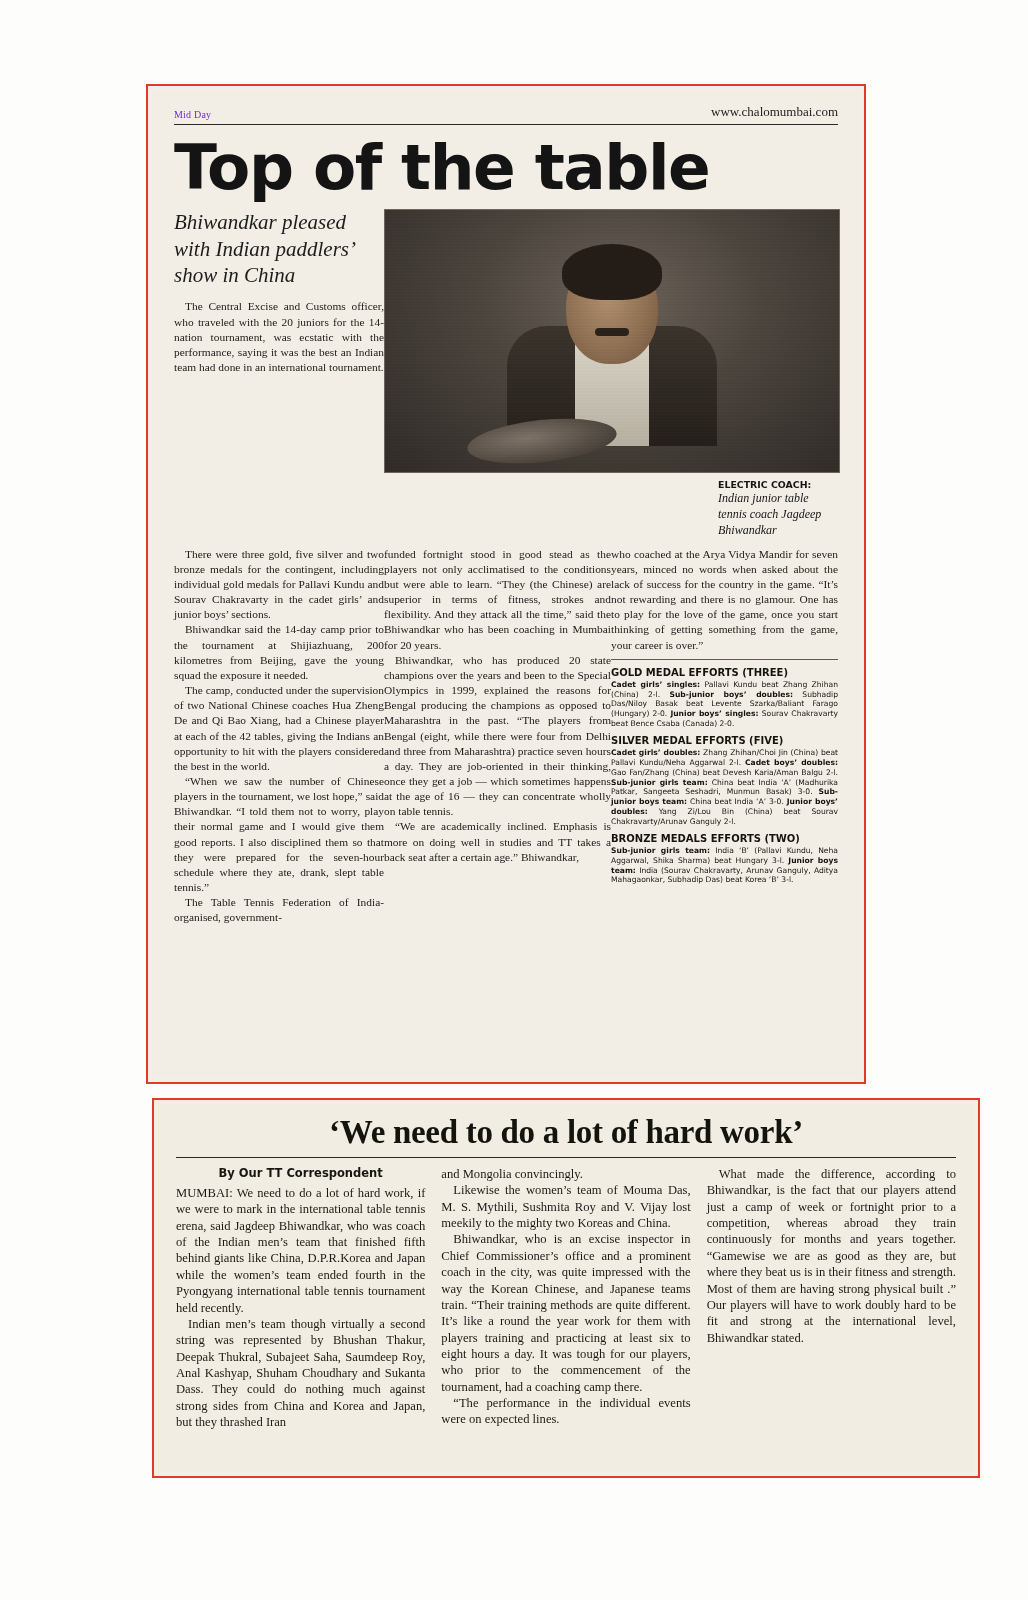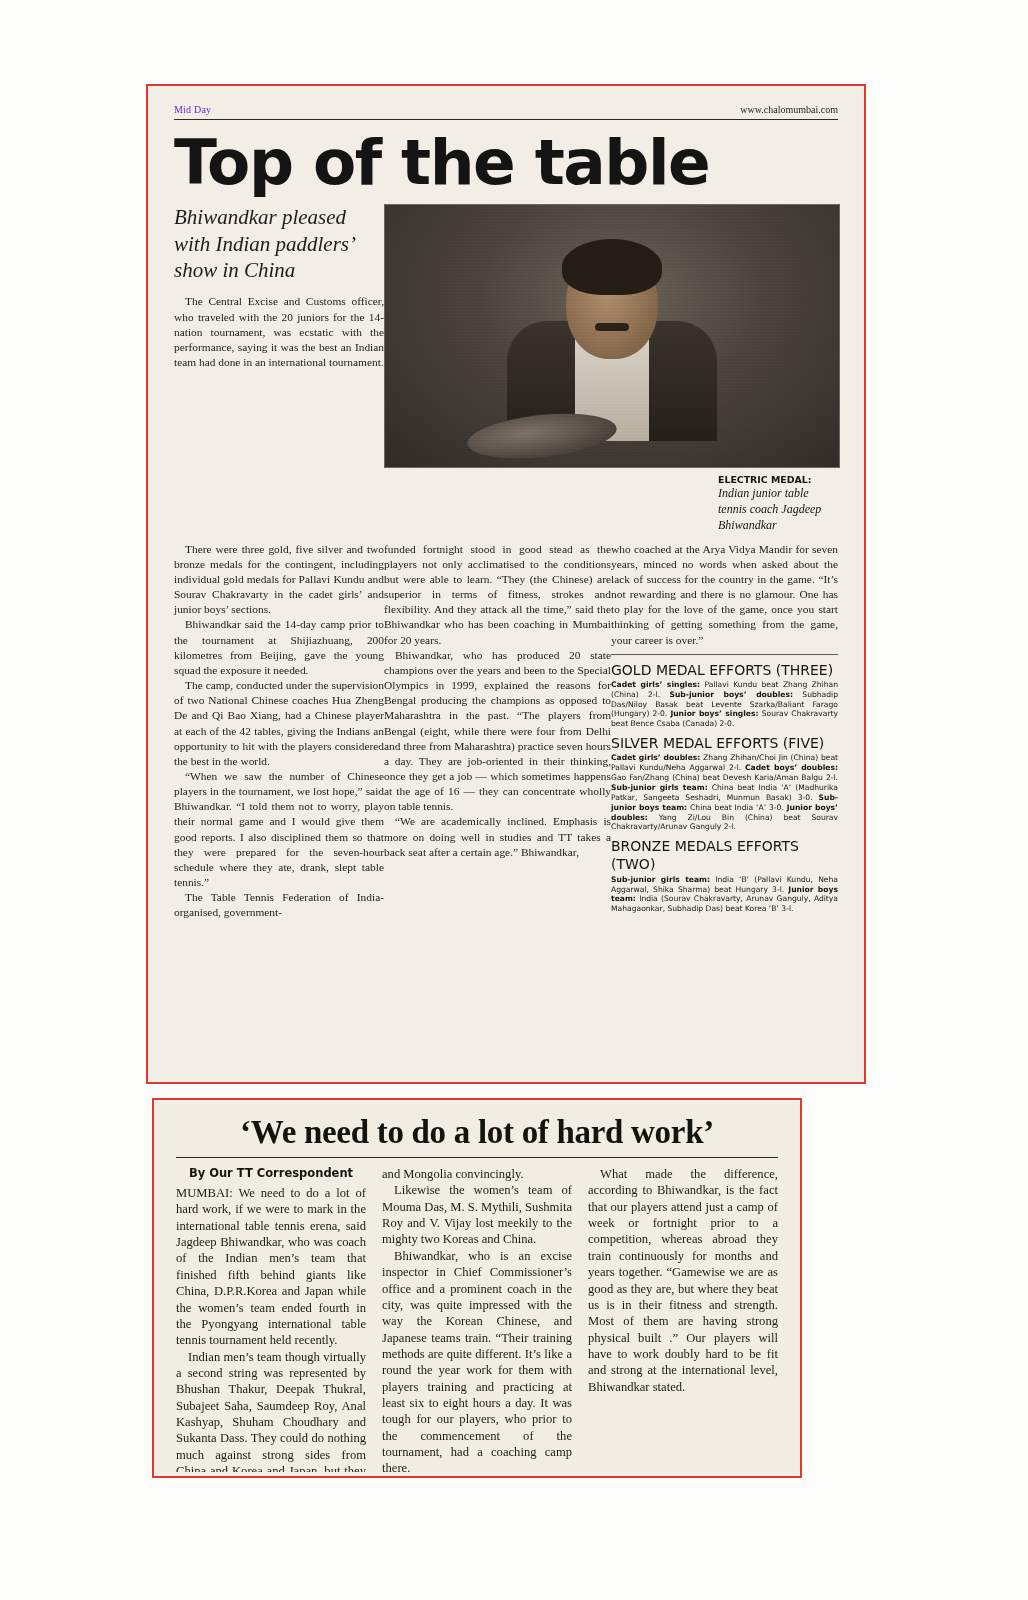--- a/index.html
+++ b/index.html
@@ -33,21 +33,21 @@
   .clip-main {
     left: 146px;
     top: 84px;
     width: 720px;
     height: 1000px;
     padding: 0;
   }
   .clip-second {
     left: 152px;
     top: 1098px;
-    width: 650px;
+    width: 828px;
     height: 380px;
   }
 
   .paper {
     position: absolute;
     inset: 4px;
     background: #f2eee5;
     box-sizing: border-box;
     padding: 14px 22px 10px 22px;
     overflow: hidden;
@@ -63,21 +63,21 @@
     margin-bottom: 6px;
   }
   .masthead .brand {
     font-family: "Liberation Serif", serif;
     font-size: 10px;
     letter-spacing: .2px;
     color: #6d28d9;
   }
   .masthead .site {
     font-family: "Liberation Serif", serif;
-    font-size: 10px;
+    font-size: 13px;
     color: #222;
   }
 
   
   .headline {
     font-family: "DejaVu Sans", sans-serif;
     font-weight: bold;
     font-size: 63px;
     line-height: .98;
     letter-spacing: -1.5px;
@@ -239,22 +239,22 @@
 
   
   .medals {
     font-family: "DejaVu Sans", sans-serif;
     font-size: 7.6px;
     line-height: 1.3;
     color: #15150f;
     margin-top: 6px;
   }
   .medals .mtitle {
-    font-weight: normal;
-    font-size: 14px;
+    font-weight: bold;
+    font-size: 10px;
     margin-top: 5px;
     margin-bottom: 1px;
   }
   .medals .mtitle:first-child { margin-top: 0; }
   .medals p {
     margin: 0 0 2px 0;
     text-align: justify;
   }
   .medals b { font-weight: bold; }
 
@@ -336,21 +336,21 @@
             <div class="body"></div>
             <div class="shirt"></div>
             <div class="head"></div>
             <div class="hair"></div>
             <div class="mous"></div>
             <div class="bat"></div>
             <div class="grain"></div>
           </div>
           <div class="caption">
             <div class="cap-text">
-              <span class="lbl">ELECTRIC MEDAL:</span>
+              <span class="lbl">ELECTRIC COACH:</span>
               <span class="txt">Indian junior table tennis coach Jagdeep Bhiwandkar</span>
             </div>
           </div>
         </div>
       </div>
 
       <div class="cols3">
         <div class="col c1 bodytext">
           <p>There were three gold, five silver and two bronze medals for the contingent, including individual gold medals for Pallavi Kundu and Sourav Chakravarty in the cadet girls’ and junior boys’ sections.</p>
           <p>Bhiwandkar said the 14-day camp prior to the tournament at Shijiazhuang, 200 kilometres from Beijing, gave the young squad the exposure it needed.</p>

